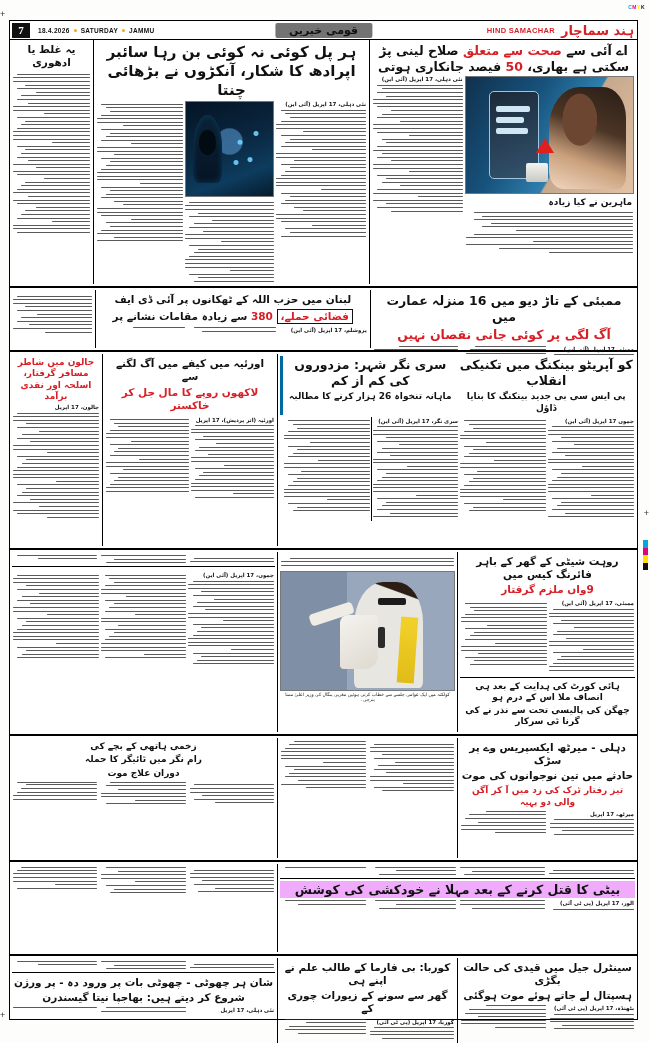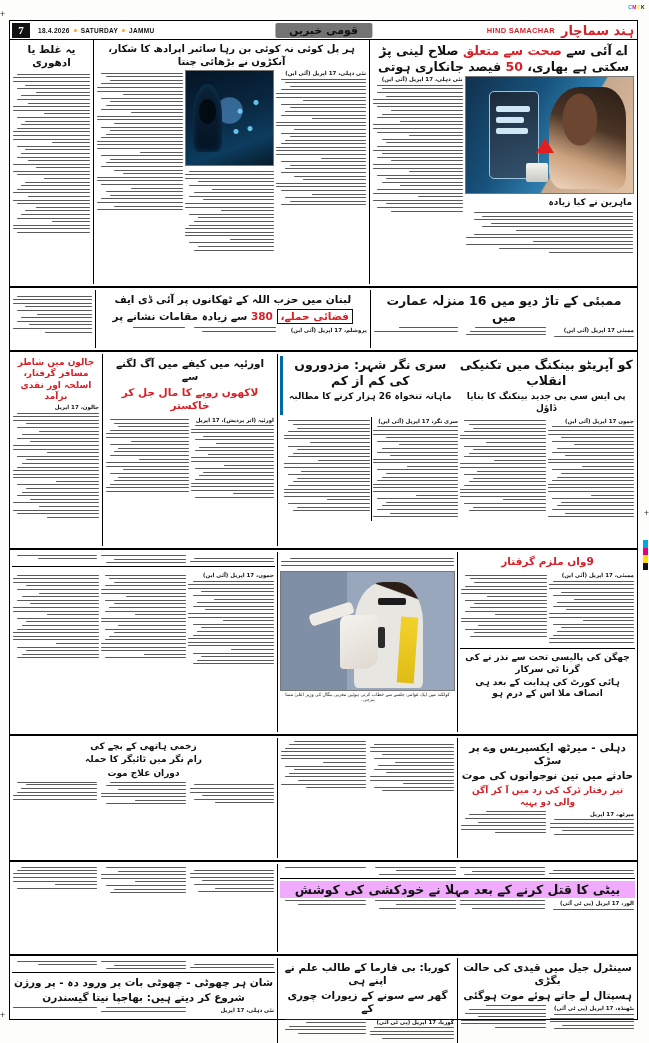--- a/index.html
+++ b/index.html
@@ -78,21 +78,21 @@
   .col:last-child { border-left:none; }
   .hr { border-top:1px solid #000; margin:2px 0; }
   .hr2 { border-top:2px solid #000; margin:2px 0; }
 
   
   .hl {
     direction:rtl; text-align:center; font-weight:bold; color:#111;
     font-family:"DejaVu Sans", sans-serif; line-height:1.25;
     padding:1px 1px;
   }
-  .hl-xl { font-size:10px; }
+  .hl-xl { font-size:15px; }
   .hl-lg { font-size:12.5px; }
   .hl-md { font-size:10.5px; }
   .hl-sm { font-size:9px; }
   .hl-red { color:#d81f26; }
   .hl-box {
     border:1px solid #111; display:inline-block; padding:0 3px;
   }
   .hl-hi { background:#f0abfc; }
 
   
@@ -472,20 +472,21 @@
             <div class="ln w95"></div>
         </div>
       </div>
     </div>
 
     <div class="hr2"></div>
 
     <div class="cols" style="height:58px;">
       <div class="col" style="width:268px;">
         <div class="hl hl-lg">ممبئی کے تاڑ دیو میں 16 منزلہ عمارت میں</div>
+        <div class="hl hl-lg hl-red" style="margin-top:1px">آگ لگی پر کوئی جانی نقصان نہیں</div>
         <div class="body-text" style="padding:2px 1px; columns:3; column-gap:4px;">
           <div class="lead">ممبئی 17 اپریل (آئی این)</div>
           <div class="ln w95"></div>
             <div class="ln w85"></div>
             <div class="ln w90"></div>
           <div class="ln w95"></div>
             <div class="ln w70"></div>
             <div class="ln w88"></div>
         </div>
       </div>
@@ -743,20 +744,21 @@
             <div class="ln w60"></div>
         </div>
       </div>
     </div>
 
     <div class="hr2"></div>
 
     <div class="cols" style="height:180px;">
 
       <div class="col" style="width:180px;">
+        <div class="hl hl-md">روہت شیٹی کے گھر کے باہر فائرنگ کیس میں</div>
         <div class="hl hl-md">
           <span class="hl-red">9</span><span class="hl-red">واں ملزم گرفتار</span>
         </div>
         <div class="cols" style="padding-top:2px;">
           <div style="width:88px; padding:1px;" class="body-text">
             <div class="lead">ممبئی، 17 اپریل (آئی این)</div>
             <div class="ln w95"></div>
               <div class="ln w88"></div>
               <div class="ln w92"></div>
             <div class="ln w85"></div>
@@ -790,22 +792,22 @@
               <div class="ln w60"></div>
             <div class="ln w88"></div>
               <div class="ln w92"></div>
               <div class="ln w80"></div>
             <div class="ln w95"></div>
               <div class="ln w85"></div>
               <div class="ln w90"></div>
           </div>
         </div>
         <div class="hr"></div>
+        <div class="hl hl-sm">ہائی کورٹ کی ہدایت کے بعد ہی انصاف ملا اس کے درم ہو</div>
         <div class="hl hl-sm">چھگن کی پالیسی تحت سے نذر نے کی گرنا ٹی سرکار</div>
-        <div class="hl hl-sm">ہائی کورٹ کی ہدایت کے بعد ہی انصاف ملا اس کے درم ہو</div>
       </div>
 
       <div class="col" style="width:180px;">
         <div class="body-text" style="padding:1px;">
           <div class="ln w95"></div>
             <div class="ln w88"></div>
             <div class="ln w92"></div>
         </div>
         <div class="photo photo-rally" style="width:100%; height:120px; margin-top:2px;">
           <div class="rl-banner"></div>

